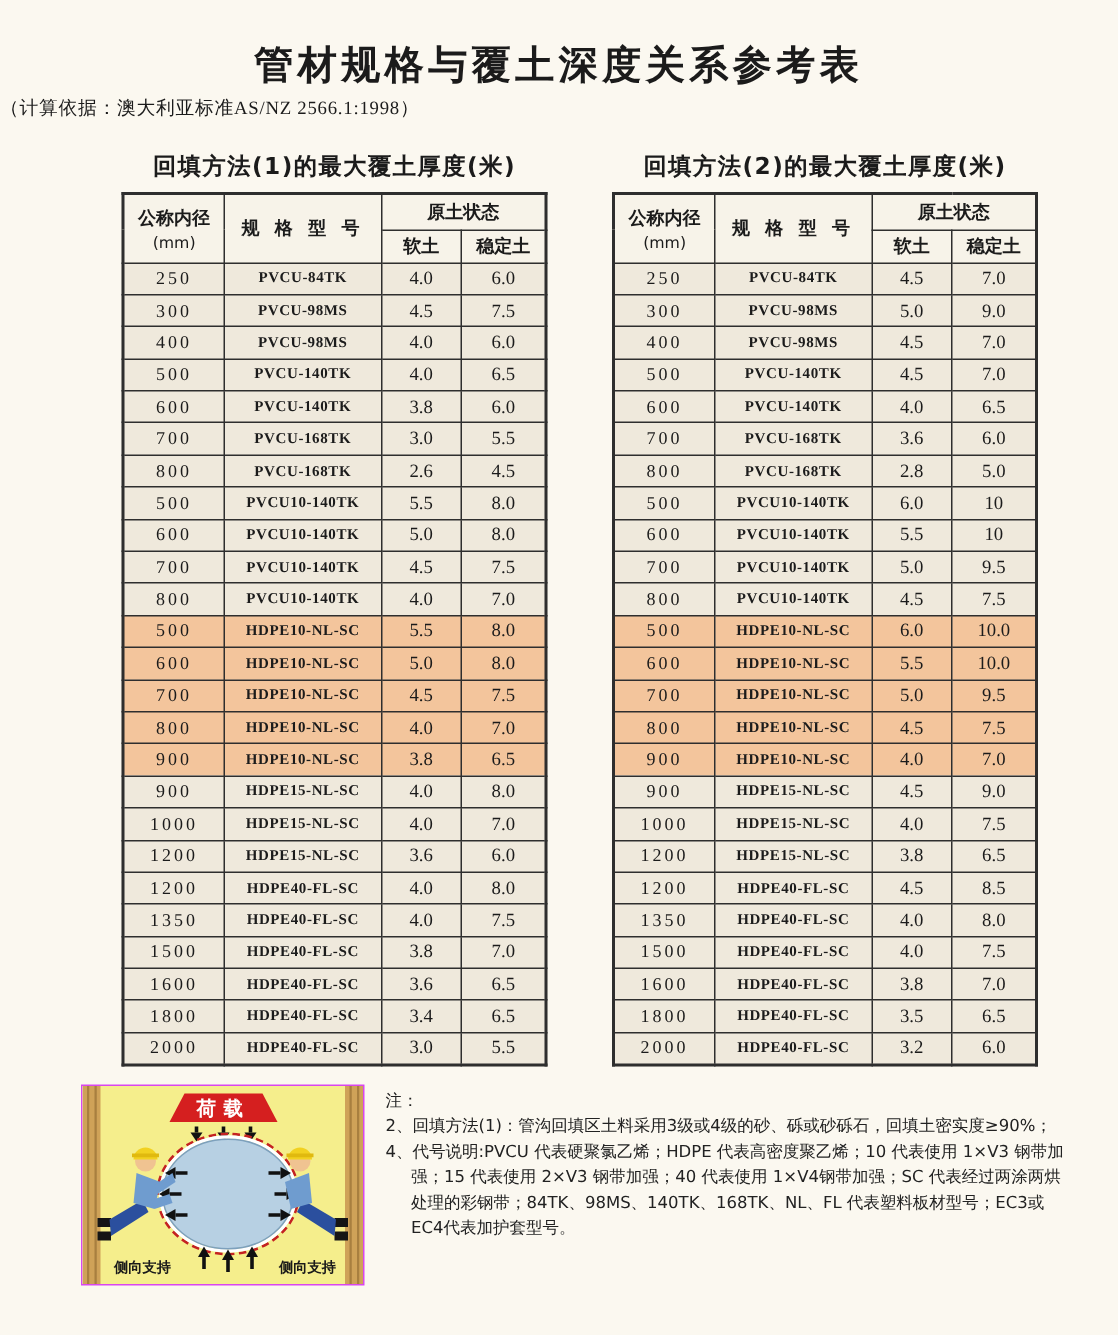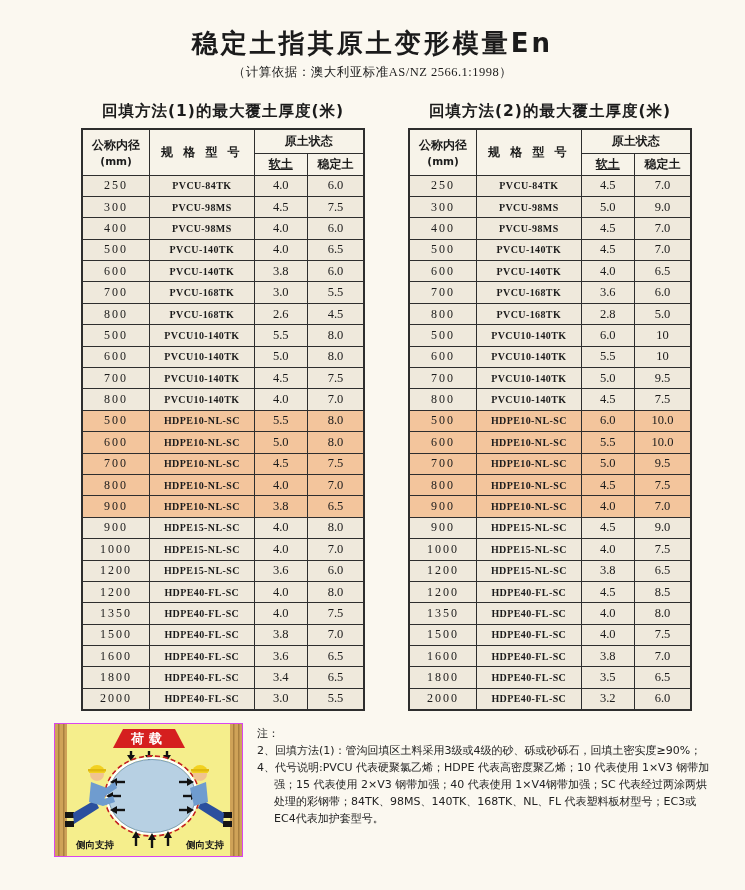--- a/index.html
+++ b/index.html
@@ -18,60 +18,60 @@
     width:745px;height:890px;overflow:hidden;
     background:var(--page-bg);
     font-family:"Liberation Serif","DejaVu Serif",serif;
     color:#1b1b1b;
   }
   .page{padding-top:26px;}
   .title{
     text-align:center;font-size:26px;font-weight:700;letter-spacing:3px;
     font-family:"DejaVu Sans","Liberation Sans",sans-serif;
   }
-  .subtitle{text-align:center;font-size:12.5px;margin-top:3px;letter-spacing:.5px;}
+  .subtitle{text-align:left;font-size:12.5px;margin-top:3px;letter-spacing:.5px;}
   .tables{display:flex;justify-content:center;gap:15px;margin-top:20px;}
   .table-block{width:312px;padding-left:28px;}
   .table-title{
     text-align:center;font-size:15.5px;font-weight:700;letter-spacing:1px;margin-bottom:6px;
     font-family:"DejaVu Sans","Liberation Sans",sans-serif;
   }
   table{width:100%;border-collapse:collapse;border:2px solid var(--border);background:var(--cell-bg);}
   th,td{border:1px solid var(--border);text-align:center;padding:0;}
   thead th{
     background:var(--header-bg);font-size:12px;font-weight:700;
     font-family:"DejaVu Sans","Liberation Sans",sans-serif;
     margin-top:12px;
   }
   thead tr:first-child th{height:24px;}
   thead tr:last-child th{height:22px;}
   th.col-d{width:24%;}
   th.col-spec{width:37%;letter-spacing:3px;}
-  th.col-soft{width:19%;text-decoration:underline;}
+  th.col-soft{width:19%;}
   th.col-stable{width:20%;}
-  .unit{font-size:10.5px;font-weight:700;letter-spacing:0;}
+  .unit{font-size:10.5px;font-weight:400;letter-spacing:0;}
   tbody td{height:21.4px;font-size:12.5px;background:var(--cell-bg);}
   td.d{letter-spacing:2px;font-size:12px;}
   td.spec{font-weight:700;font-size:10px;letter-spacing:.4px;}
   tr.hl td{background:var(--highlight);}
   .bottom{display:flex;gap:14px;margin-top:12px;padding:0 28px 0 54px;align-items:flex-start;}
   .figure{flex:0 0 auto;border:1px solid #d946ef;line-height:0;}
   .notes{
     flex:1;font-size:11px;line-height:1.55;padding-top:2px;
     font-family:"DejaVu Sans","Liberation Sans",sans-serif;color:#222;
   }
   .notes-label{font-weight:400;}
   .note-item{padding-left:17px;text-indent:-17px;}
 </style>
 </head>
 <body>
 
 <div class="page">
 
-  <h1 class="title">稳定土指其原土变形模量En</h1>
+  <h1 class="title">管材规格与覆土深度关系参考表</h1>
   <div class="subtitle">（计算依据：澳大利亚标准AS/NZ 2566.1:1998）</div>
 
   <div class="tables">
 
     <section class="table-block">
       <h2 class="table-title">回填方法(1)的最大覆土厚度(米)</h2>
       <table>
         <thead>
           <tr>
             <th class="col-d" rowspan="2">

